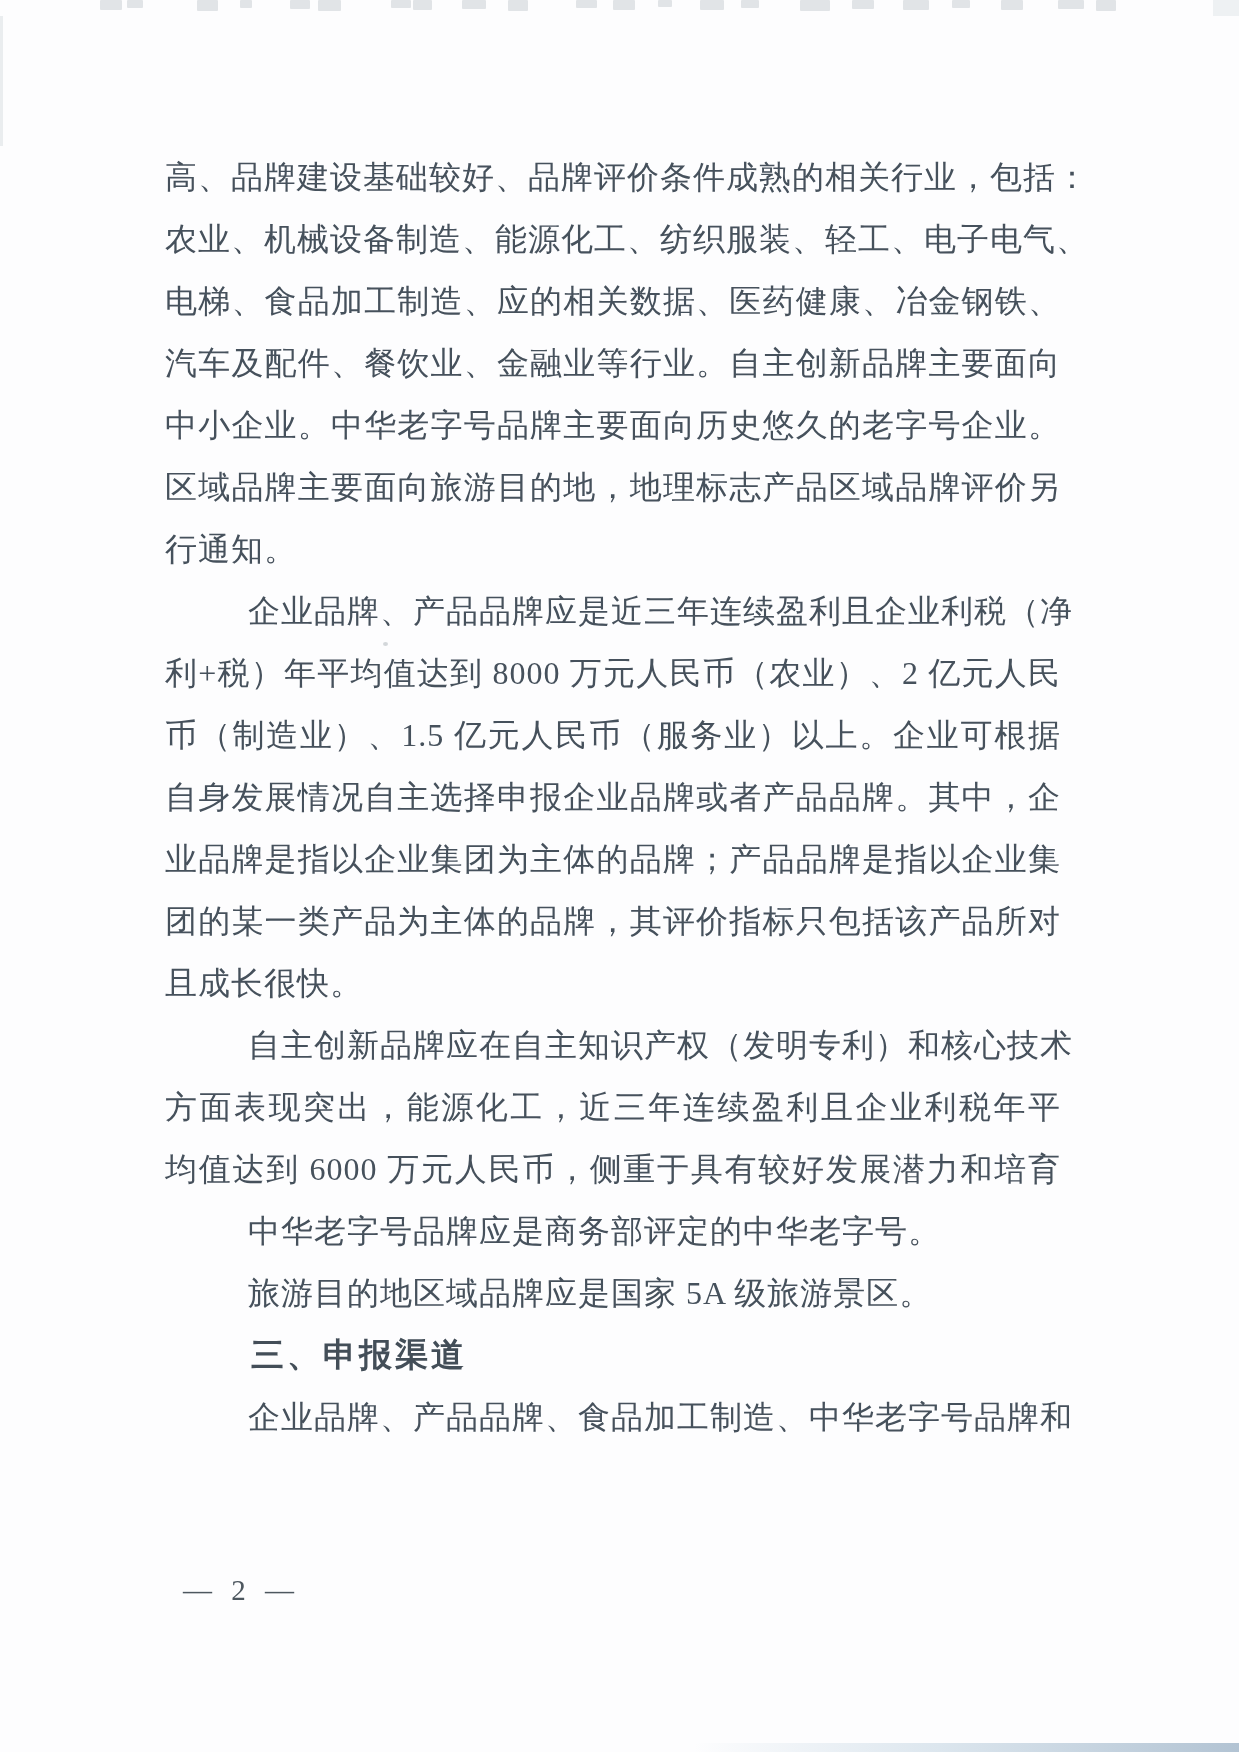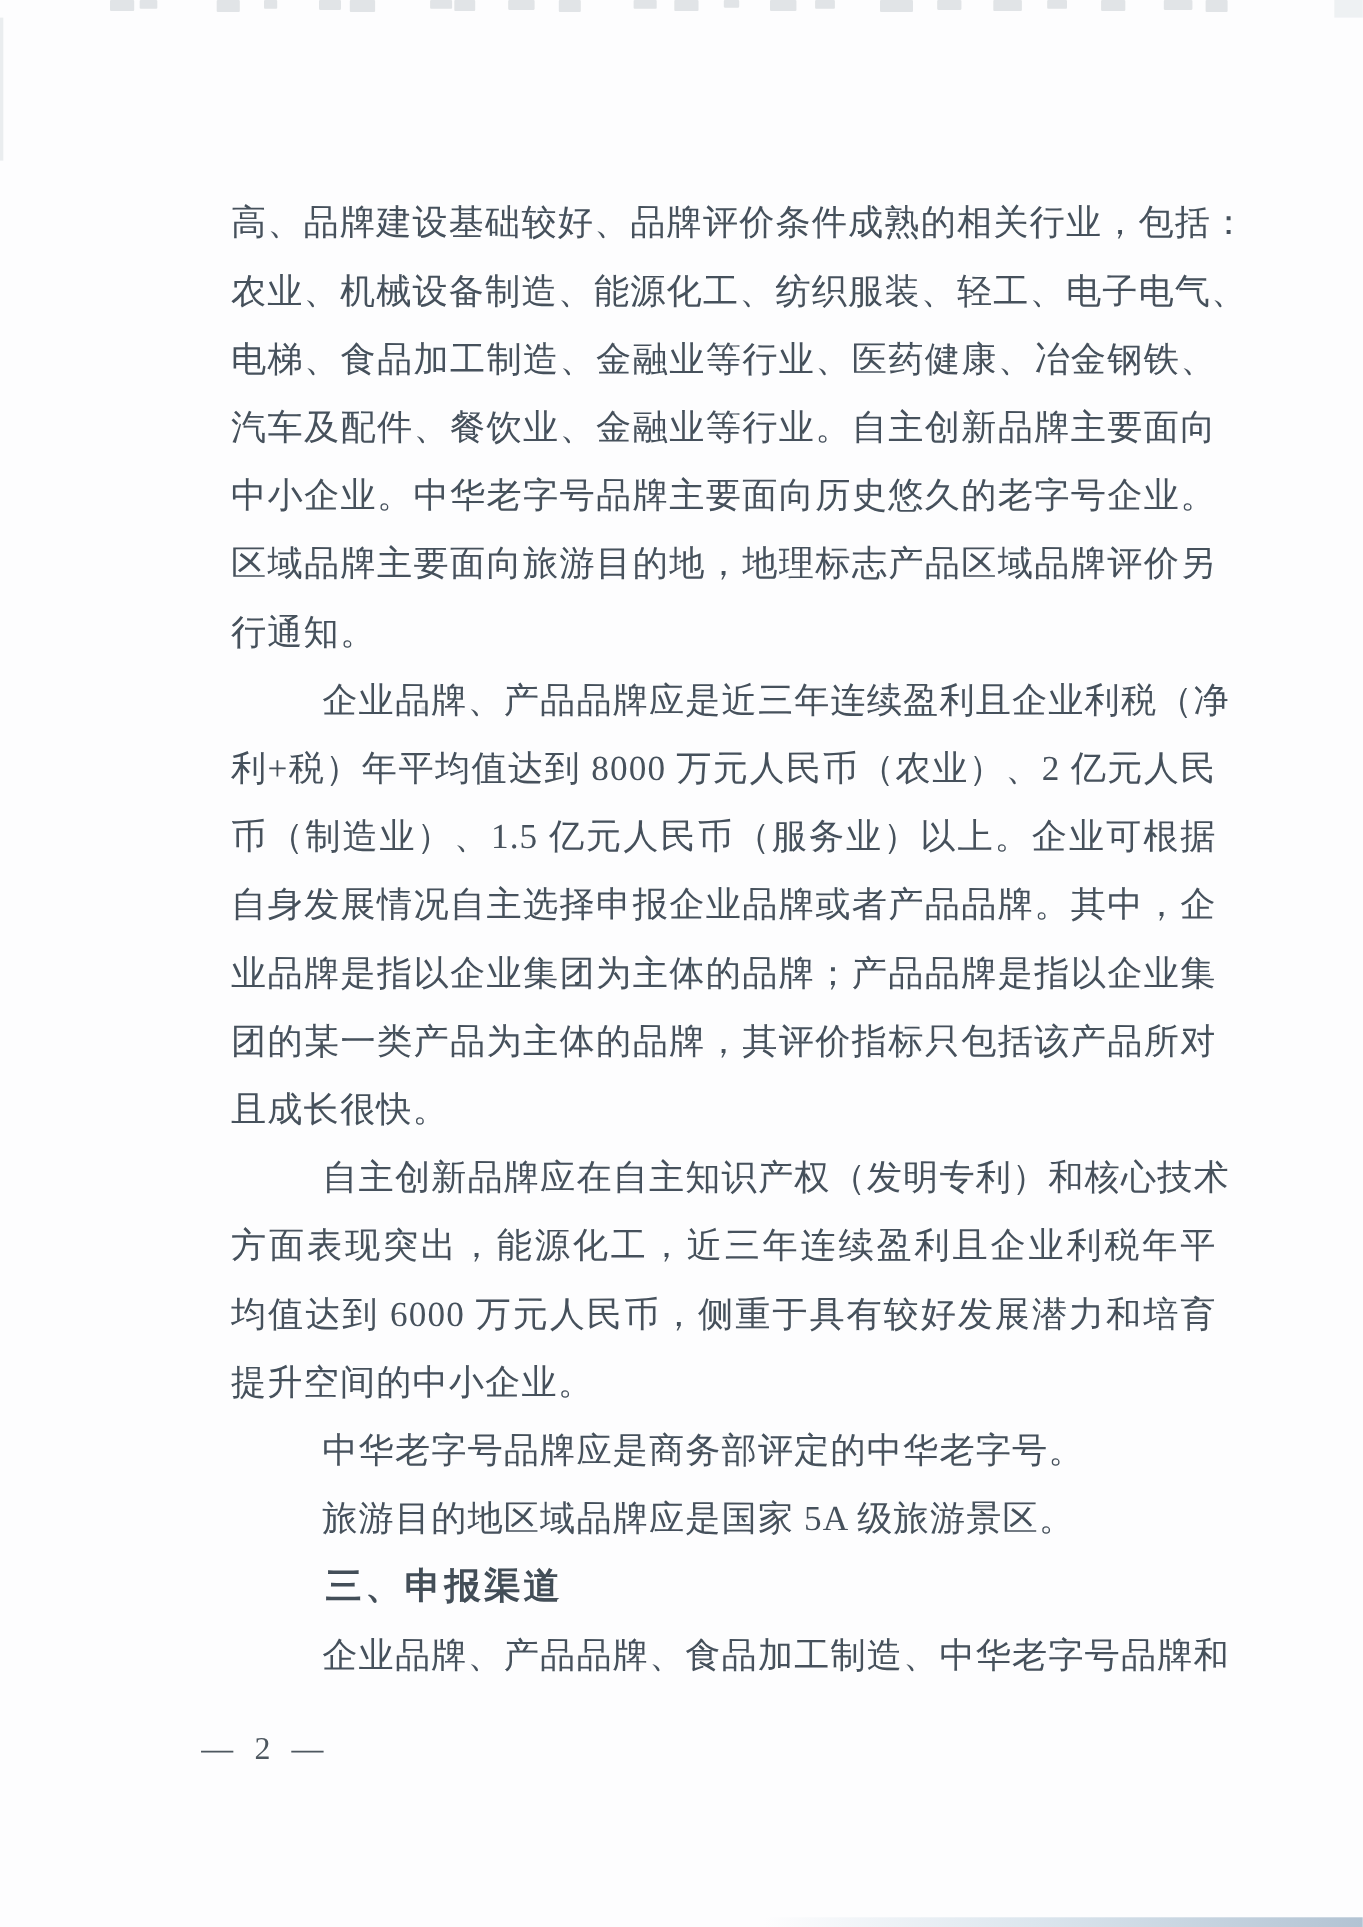--- a/index.html
+++ b/index.html
@@ -6,23 +6,22 @@
   .page {
     position:relative;
     width:1239px; height:1752px;
     background:#fdfdfe;
     overflow:hidden;
     font-family:"Liberation Serif", serif;
     color:#46515c;
   }
   .textblock {
     position:absolute;
-    left:165px; top:171px;
+    left:165px; top:146px;
     width:896px;
-    margin-left:45px;
   }
   .ln {
     height:62px;
     line-height:62px;
     font-size:32px;
     white-space:nowrap;
     letter-spacing:1px;
   }
   .j {
     text-align:justify;
@@ -103,36 +102,35 @@
     <div class="smudge" style="left:1096px;width:20px;height:11px;"></div>
     <div class="corner-patch"></div>
   </div>
 
   <div class="edge-line"></div>
   <div class="speck"></div>
 
   <div class="textblock">
     <div class="ln j">高、品牌建设基础较好、品牌评价条件成熟的相关行业，包括：</div>
     <div class="ln j">农业、机械设备制造、能源化工、纺织服装、轻工、电子电气、</div>
-    <div class="ln j">电梯、食品加工制造、金融业等行业、医药健康、冶金钢铁、</div>
+    <div class="ln j">电梯、食品加工制造、应的相关数据、医药健康、冶金钢铁、</div>
     <div class="ln j">汽车及配件、餐饮业、金融业等行业。自主创新品牌主要面向</div>
     <div class="ln j">中小企业。中华老字号品牌主要面向历史悠久的老字号企业。</div>
     <div class="ln j">区域品牌主要面向旅游目的地，地理标志产品区域品牌评价另</div>
     <div class="ln">行通知。</div>
     <div class="ln j ind">企业品牌、产品品牌应是近三年连续盈利且企业利税（净</div>
     <div class="ln j">利+税）年平均值达到 8000 万元人民币（农业）、2 亿元人民</div>
     <div class="ln j">币（制造业）、1.5 亿元人民币（服务业）以上。企业可根据</div>
     <div class="ln j">自身发展情况自主选择申报企业品牌或者产品品牌。其中，企</div>
     <div class="ln j">业品牌是指以企业集团为主体的品牌；产品品牌是指以企业集</div>
     <div class="ln j">团的某一类产品为主体的品牌，其评价指标只包括该产品所对</div>
     <div class="ln">且成长很快。</div>
     <div class="ln j ind">自主创新品牌应在自主知识产权（发明专利）和核心技术</div>
     <div class="ln j">方面表现突出，能源化工，近三年连续盈利且企业利税年平</div>
     <div class="ln j">均值达到 6000 万元人民币，侧重于具有较好发展潜力和培育</div>
-    <div class="ln">提升空间的中小企业。</div>
     <div class="ln ind">中华老字号品牌应是商务部评定的中华老字号。</div>
     <div class="ln ind">旅游目的地区域品牌应是国家 5A 级旅游景区。</div>
     <div class="ln hd">三、申报渠道</div>
     <div class="ln j ind">企业品牌、产品品牌、食品加工制造、中华老字号品牌和</div>
   </div>
 
   <div class="pagenum">— 2 —</div>
 
   <div class="bottom-strip"></div>
 

